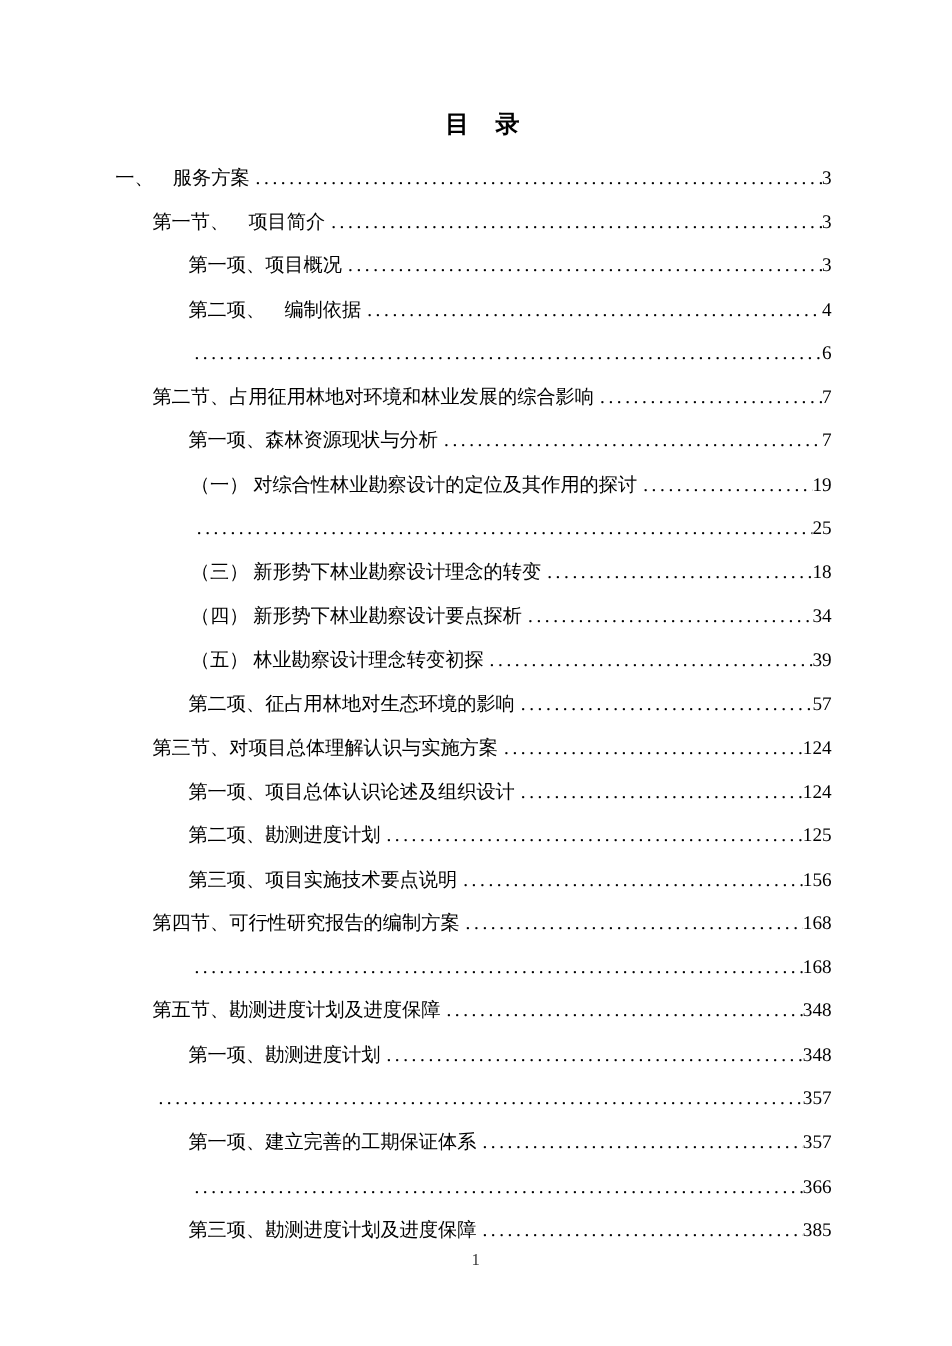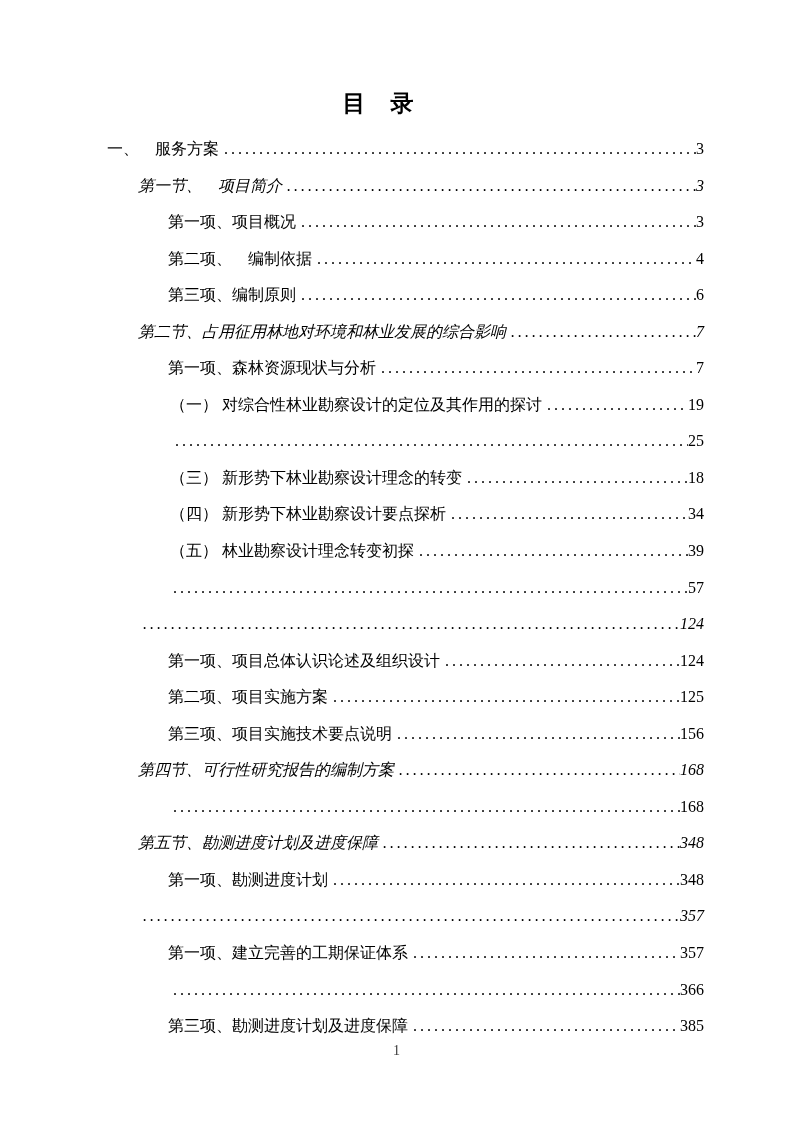--- a/index.html
+++ b/index.html
@@ -12,45 +12,45 @@
     width: 793px;
     height: 1122px;
     background: #ffffff;
     color: #000000;
     font-family: "Liberation Serif", "DejaVu Serif", serif;
     overflow: hidden;
   }
   .toc-title {
     position: absolute;
     top: 87px;
-    left: 80px;
+    left: 104px;
     width: 597px;
     text-align: center;
-    font-size: 23px;
+    font-size: 20px;
     font-weight: bold;
     line-height: 34px;
     letter-spacing: 1px;
     white-space: pre;
   }
   .toc {
     position: absolute;
     top: 131px;
-    left: 107px;
+    left: 96px;
     width: 597px;
   }
   .toc-line {
     display: flex;
     align-items: baseline;
     line-height: 36.55px;
     font-size: 16px;
     white-space: nowrap;
     cursor: pointer;
   }
   .lvl0 { padding-left: 0; }
-  .lvl1 { padding-left: 31px; font-style: italic; }
+  .lvl1 { padding-left: 31px; }
   .lvl2 { padding-left: 61px; }
   .lvl3 { padding-left: 63px; align-items: flex-end; }
   .entry-text {
     flex: 0 0 auto;
     white-space: pre;
   }
   .leader {
     flex: 1 1 auto;
     overflow: hidden;
     white-space: nowrap;
@@ -94,21 +94,20 @@
     <span class="entry-text">第一项、项目概况</span>
     <span class="leader">................................................................................................................................................................</span>
     <span class="pagenum">3</span>
   </div>
       <div class="toc-line lvl2">
     <span class="entry-text">第二项、　编制依据</span>
     <span class="leader">................................................................................................................................................................</span>
     <span class="pagenum">4</span>
   </div>
       <div class="toc-line lvl2">
-    <span class="entry-text">第三项、编制原则</span>
     <span class="leader">................................................................................................................................................................</span>
     <span class="pagenum">6</span>
   </div>
       <div class="toc-line lvl1">
     <span class="entry-text">第二节、占用征用林地对环境和林业发展的综合影响</span>
     <span class="leader">................................................................................................................................................................</span>
     <span class="pagenum">7</span>
   </div>
       <div class="toc-line lvl2">
     <span class="entry-text">第一项、森林资源现状与分析</span>
@@ -133,34 +132,36 @@
     <span class="entry-text">（四） 新形势下林业勘察设计要点探析</span>
     <span class="leader">................................................................................................................................................................</span>
     <span class="pagenum">34</span>
   </div>
       <div class="toc-line lvl3">
     <span class="entry-text">（五） 林业勘察设计理念转变初探</span>
     <span class="leader">................................................................................................................................................................</span>
     <span class="pagenum">39</span>
   </div>
       <div class="toc-line lvl2">
+    <span class="entry-text">第二项、征占用林地对生态环境的影响</span>
     <span class="leader">................................................................................................................................................................</span>
     <span class="pagenum">57</span>
   </div>
       <div class="toc-line lvl1">
+    <span class="entry-text">第三节、对项目总体理解认识与实施方案</span>
     <span class="leader">................................................................................................................................................................</span>
     <span class="pagenum">124</span>
   </div>
       <div class="toc-line lvl2">
     <span class="entry-text">第一项、项目总体认识论述及组织设计</span>
     <span class="leader">................................................................................................................................................................</span>
     <span class="pagenum">124</span>
   </div>
       <div class="toc-line lvl2">
-    <span class="entry-text">第二项、项目实施方案</span>
+    <span class="entry-text">第二项、勘测进度计划</span>
     <span class="leader">................................................................................................................................................................</span>
     <span class="pagenum">125</span>
   </div>
       <div class="toc-line lvl2">
     <span class="entry-text">第三项、项目实施技术要点说明</span>
     <span class="leader">................................................................................................................................................................</span>
     <span class="pagenum">156</span>
   </div>
       <div class="toc-line lvl1">
     <span class="entry-text">第四节、可行性研究报告的编制方案</span>

